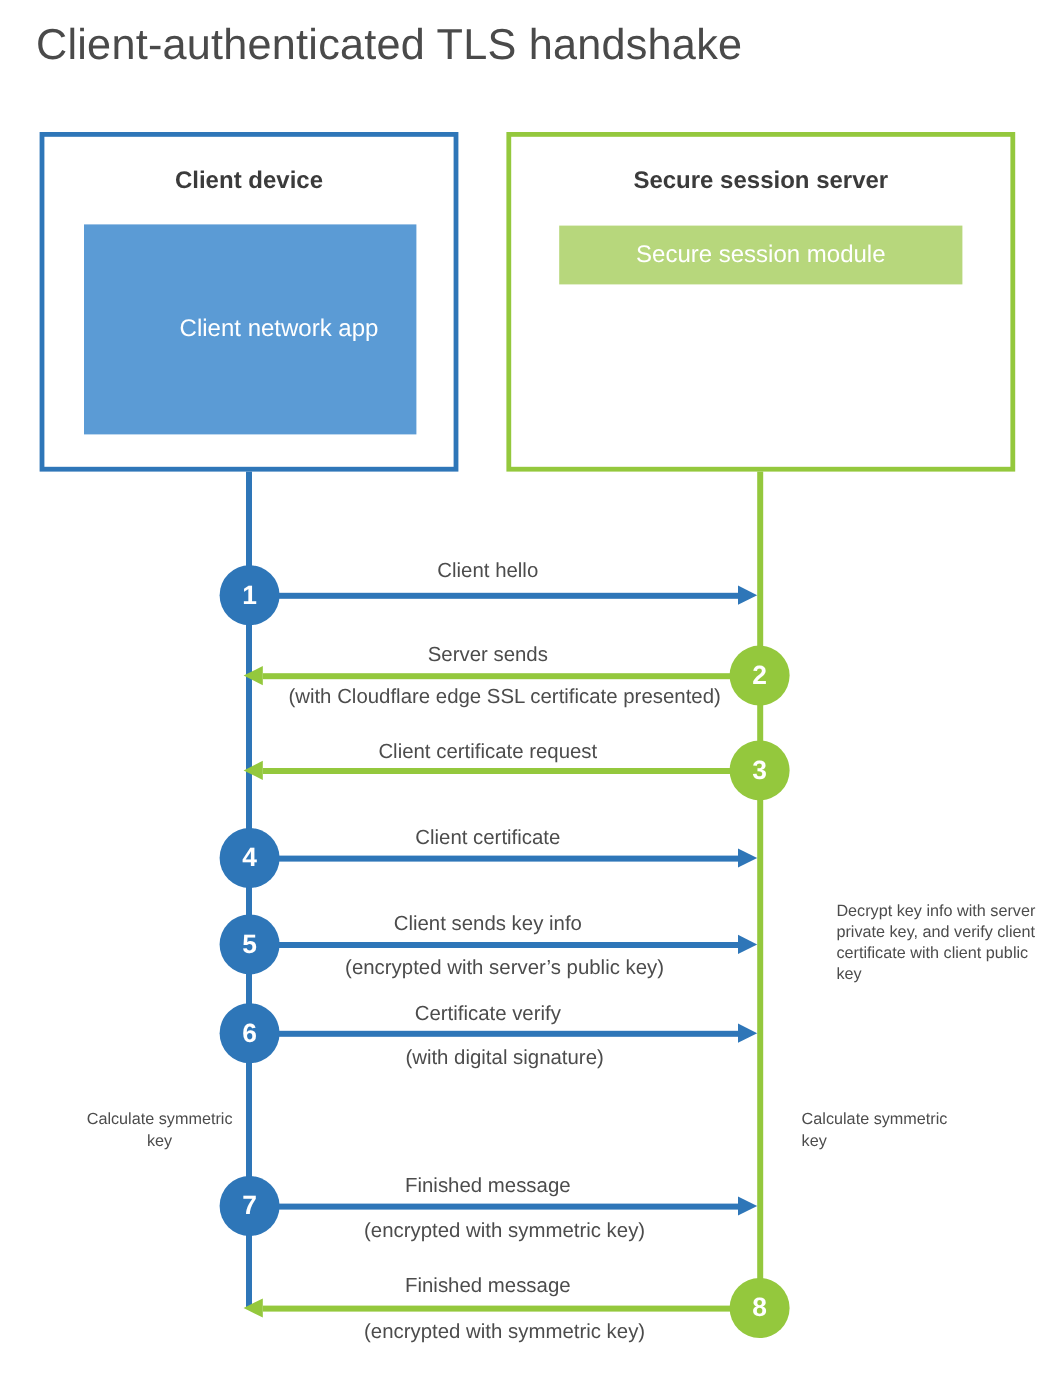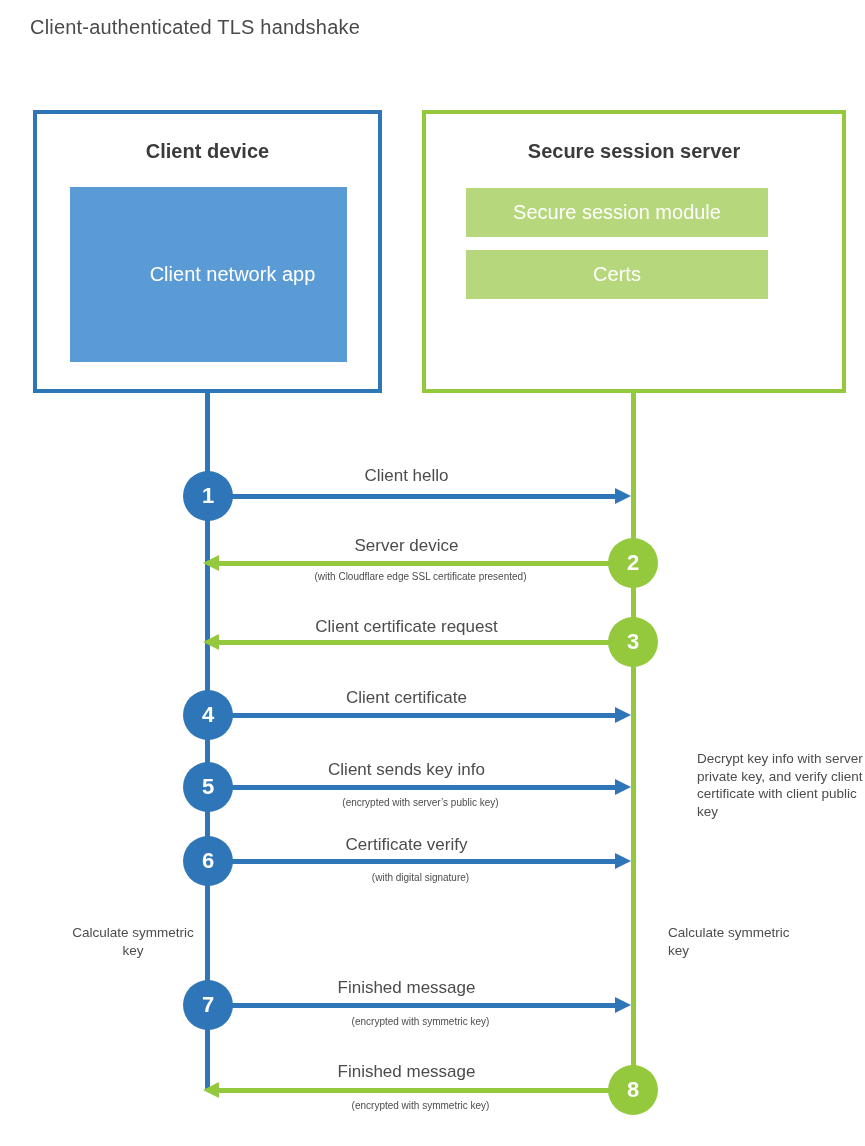--- a/index.html
+++ b/index.html
@@ -8,53 +8,53 @@
     --green:#94c83d;
     --light-green:#b7d77c;
     --text-dark:#3b3b3b;
     --text-gray:#4c4c4c;
   }
   *{margin:0;padding:0;box-sizing:border-box;}
   html,body{background:#ffffff;}
   body{font-family:"Liberation Sans","DejaVu Sans",sans-serif;}
   .canvas{position:relative;width:865px;height:1146px;background:#ffffff;overflow:hidden;}
 
-  .page-title{position:absolute;left:30px;top:16px;font-size:20px;font-weight:300;color:#4a4a4a;letter-spacing:.2px;}
+  .page-title{position:absolute;left:30px;top:16px;font-size:36px;font-weight:300;color:#4a4a4a;letter-spacing:.2px;}
 
   .outer-box{position:absolute;top:110px;height:283px;background:#fff;}
   .client-outer{left:33px;width:349px;border:4px solid var(--blue);}
   .server-outer{left:422px;width:424px;border:4px solid var(--green);}
   .box-title{position:absolute;left:0;right:0;top:26px;text-align:center;font-size:20px;font-weight:bold;color:var(--text-dark);}
 
   .client-app{position:absolute;left:70px;top:187px;width:277px;height:175px;background:var(--light-blue);
     display:flex;align-items:center;justify-content:center;text-align:center;padding-left:48px;}
   .client-app span{color:#fff;font-size:20px;line-height:1.35;max-width:175px;display:inline-block;}
 
-  .server-bar{position:absolute;left:466px;width:302px;height:49px;background:var(--light-green);
+  .server-bar{position:absolute;left:466px;width:336px;height:49px;background:var(--light-green);
     display:flex;align-items:center;justify-content:center;color:#fff;font-size:20px;}
   .bar-1{top:188px;} .bar-2{top:250px;} .bar-3{top:312px;}
 
   .vline{position:absolute;width:5px;top:393px;height:697px;}
   .vline.blue{left:205px;background:var(--blue);}
   .vline.green{left:631px;background:var(--green);}
 
   .circle{position:absolute;width:50px;height:50px;border-radius:50%;
     display:flex;align-items:center;justify-content:center;color:#fff;font-size:22px;font-weight:bold;z-index:3;}
   .circle.blue{background:var(--blue);left:183px;}
   .circle.green{background:var(--green);left:608px;}
 
   .arrow-line{position:absolute;height:5px;z-index:2;}
   .arrow-line.blue{background:var(--blue);left:230px;width:386px;}
   .arrow-line.green{background:var(--green);left:219px;width:390px;}
   .head{position:absolute;width:0;height:0;border-top:8px solid transparent;border-bottom:8px solid transparent;z-index:2;}
   .head.right{border-left:16px solid var(--blue);left:615px;}
   .head.left{border-right:16px solid var(--green);left:203px;}
 
   .msg-label{position:absolute;left:196px;width:421px;text-align:center;font-size:17px;color:var(--text-gray);}
-  .msg-sub{position:absolute;left:210px;width:421px;text-align:center;font-size:10px;color:var(--text-gray);}
+  .msg-sub{position:absolute;left:210px;width:421px;text-align:center;font-size:17px;color:var(--text-gray);}
 
   .side-note{position:absolute;font-size:13.5px;color:var(--text-gray);line-height:1.3;}
   .note-left{left:63px;top:924px;width:140px;text-align:center;}
   .note-right{left:668px;top:924px;width:130px;text-align:left;}
   .note-decrypt{left:657px;top:750px;width:180px;text-align:left;margin-left:40px;}
 </style>
 </head>
 <body>
 
 <div class="canvas">
@@ -65,33 +65,32 @@
     <div class="box-title">Client device</div>
   </div>
   <div class="client-app">
     <span>Client network app</span>
   </div>
 
   <div class="outer-box server-outer">
     <div class="box-title">Secure session server</div>
   </div>
   <div class="server-bar bar-1">Secure session module</div>
-  <div class="server-bar bar-2">Certs</div>
 
   <div class="vline blue"></div>
   <div class="vline green"></div>
 
   <div class="msg-label" style="top:466px">Client hello</div>
   <div class="arrow-line blue" style="top:494px"></div>
   <div class="head right" style="top:488px"></div>
   <div class="circle blue" style="top:471px">
       <span>1</span>
     </div>
 
-  <div class="msg-label" style="top:536px">Server device</div>
+  <div class="msg-label" style="top:536px">Server sends</div>
   <div class="arrow-line green" style="top:561px"></div>
   <div class="head left" style="top:555px"></div>
   <div class="msg-sub" style="top:571px">(with Cloudflare edge SSL certificate presented)</div>
   <div class="circle green" style="top:538px">
       <span>2</span>
     </div>
 
   <div class="msg-label" style="top:617px">Client certificate request</div>
   <div class="arrow-line green" style="top:640px"></div>
   <div class="head left" style="top:634px"></div>

